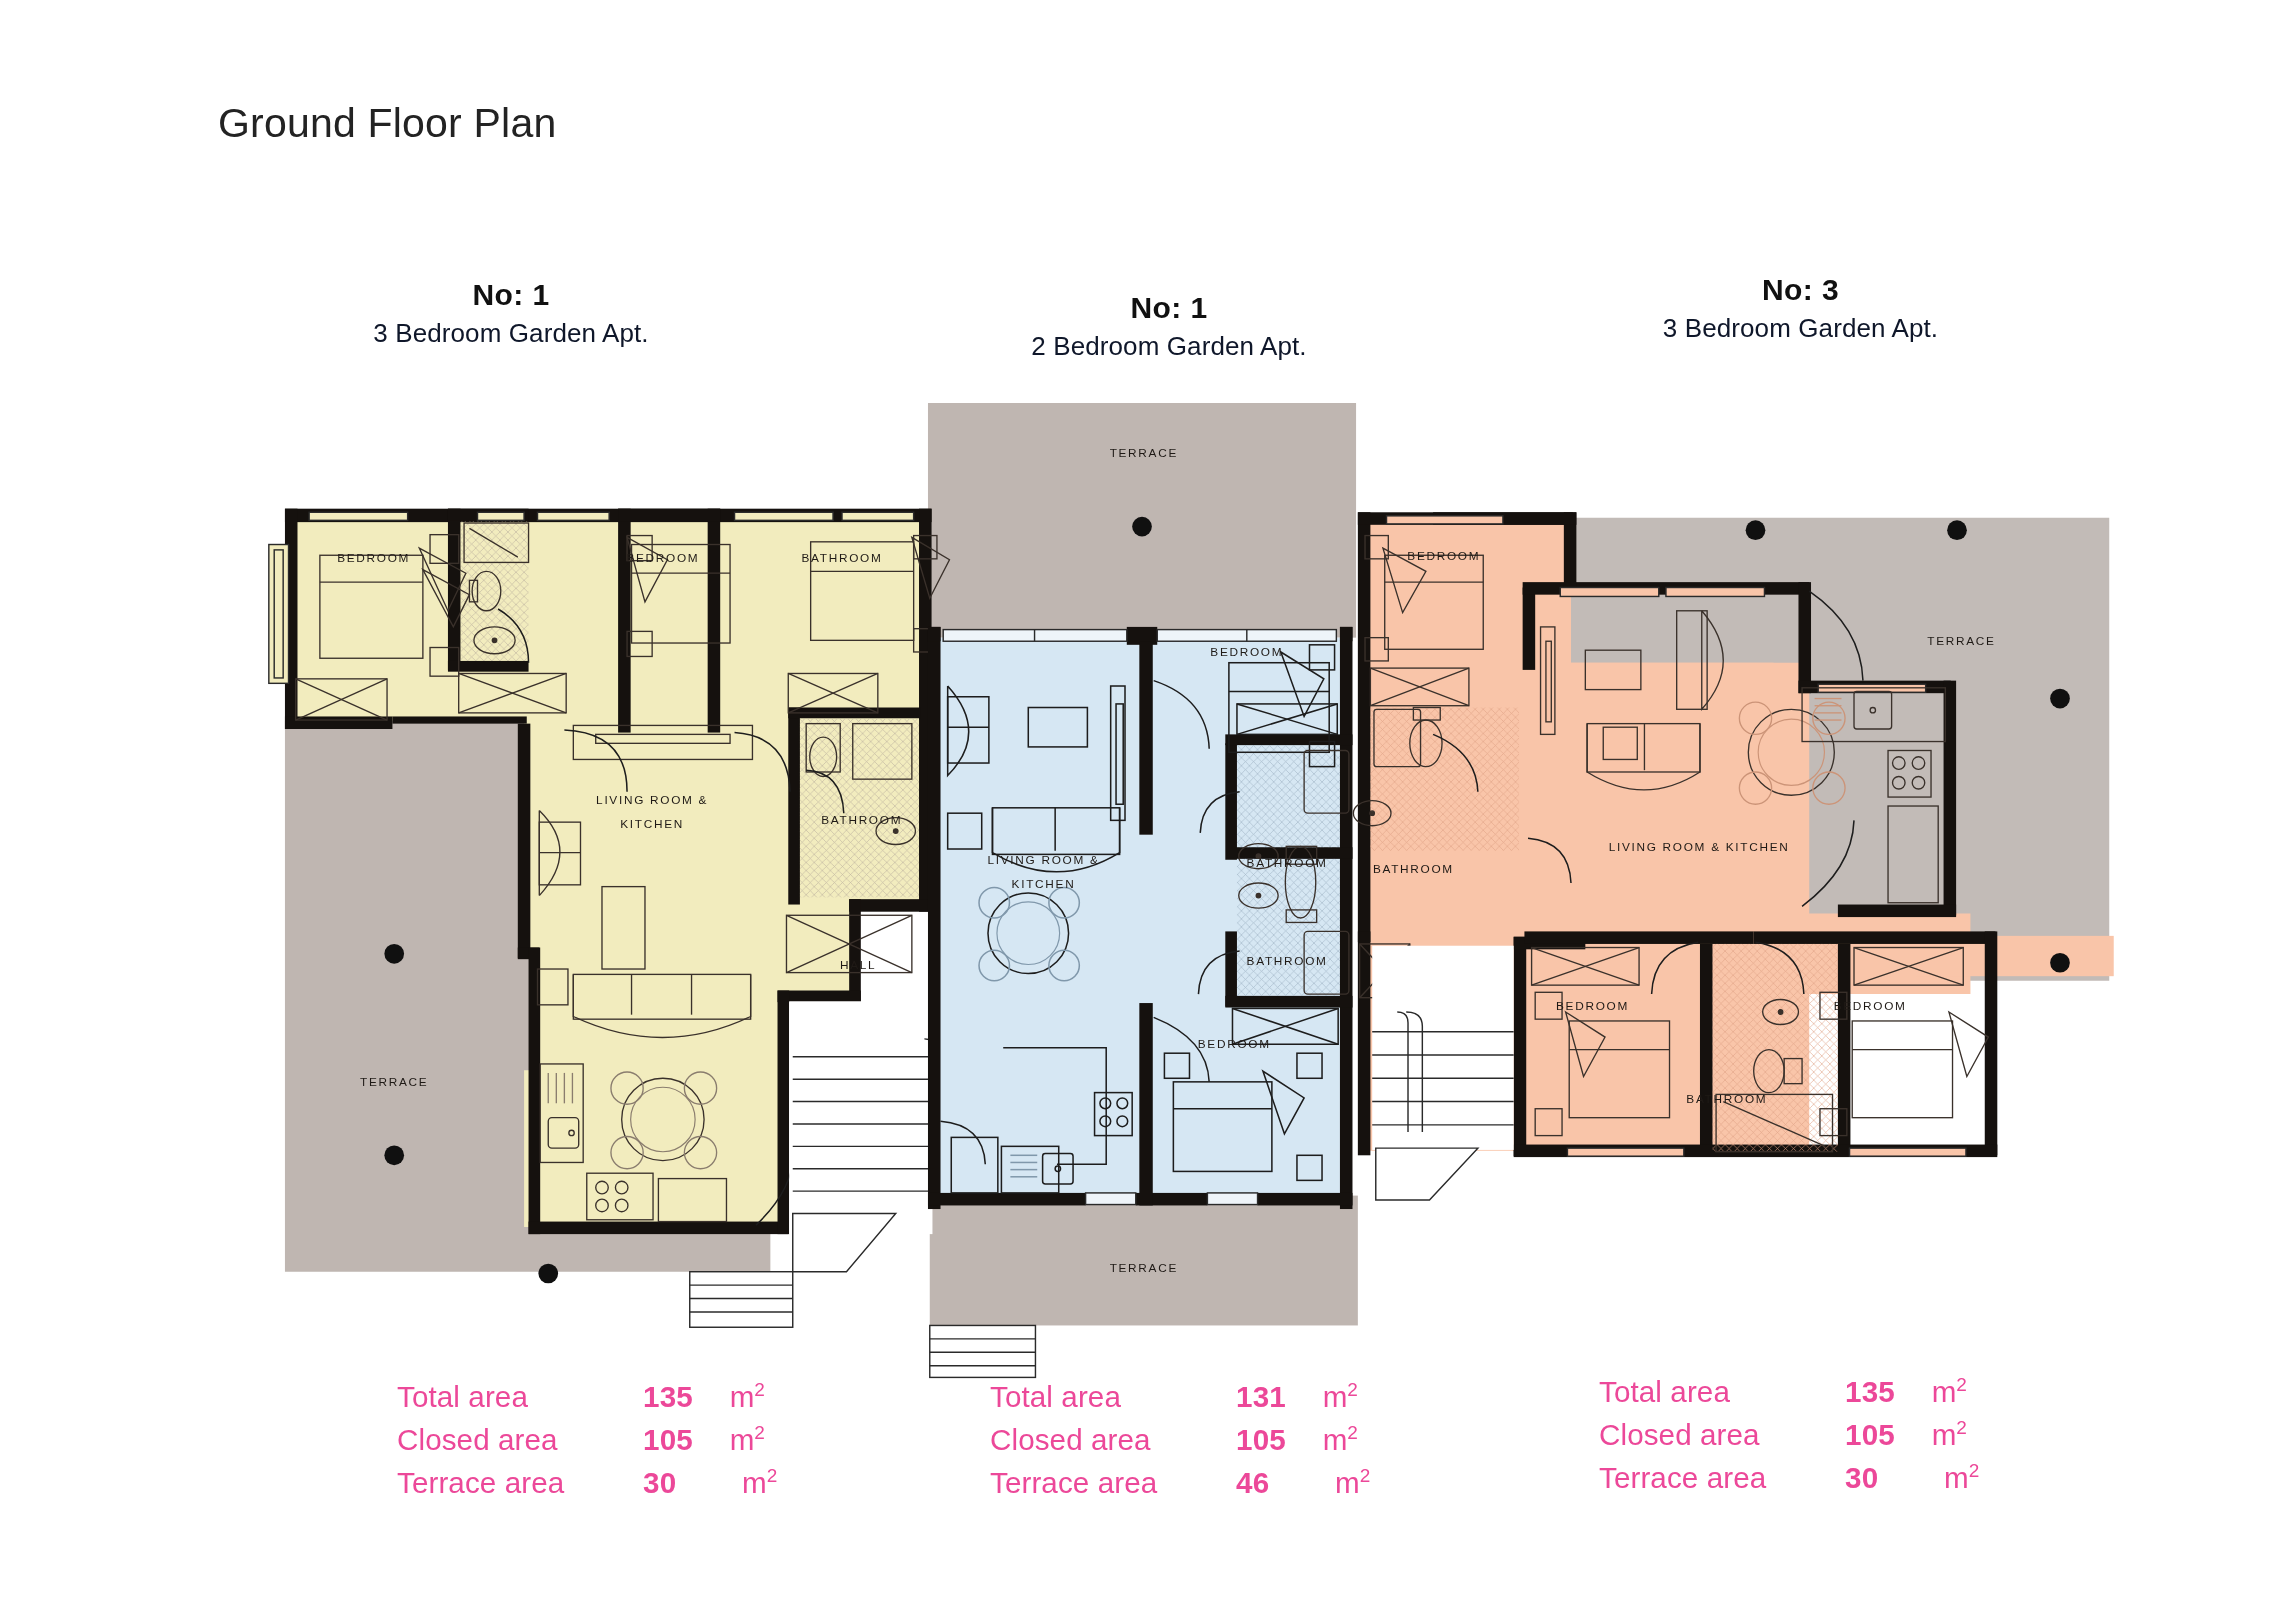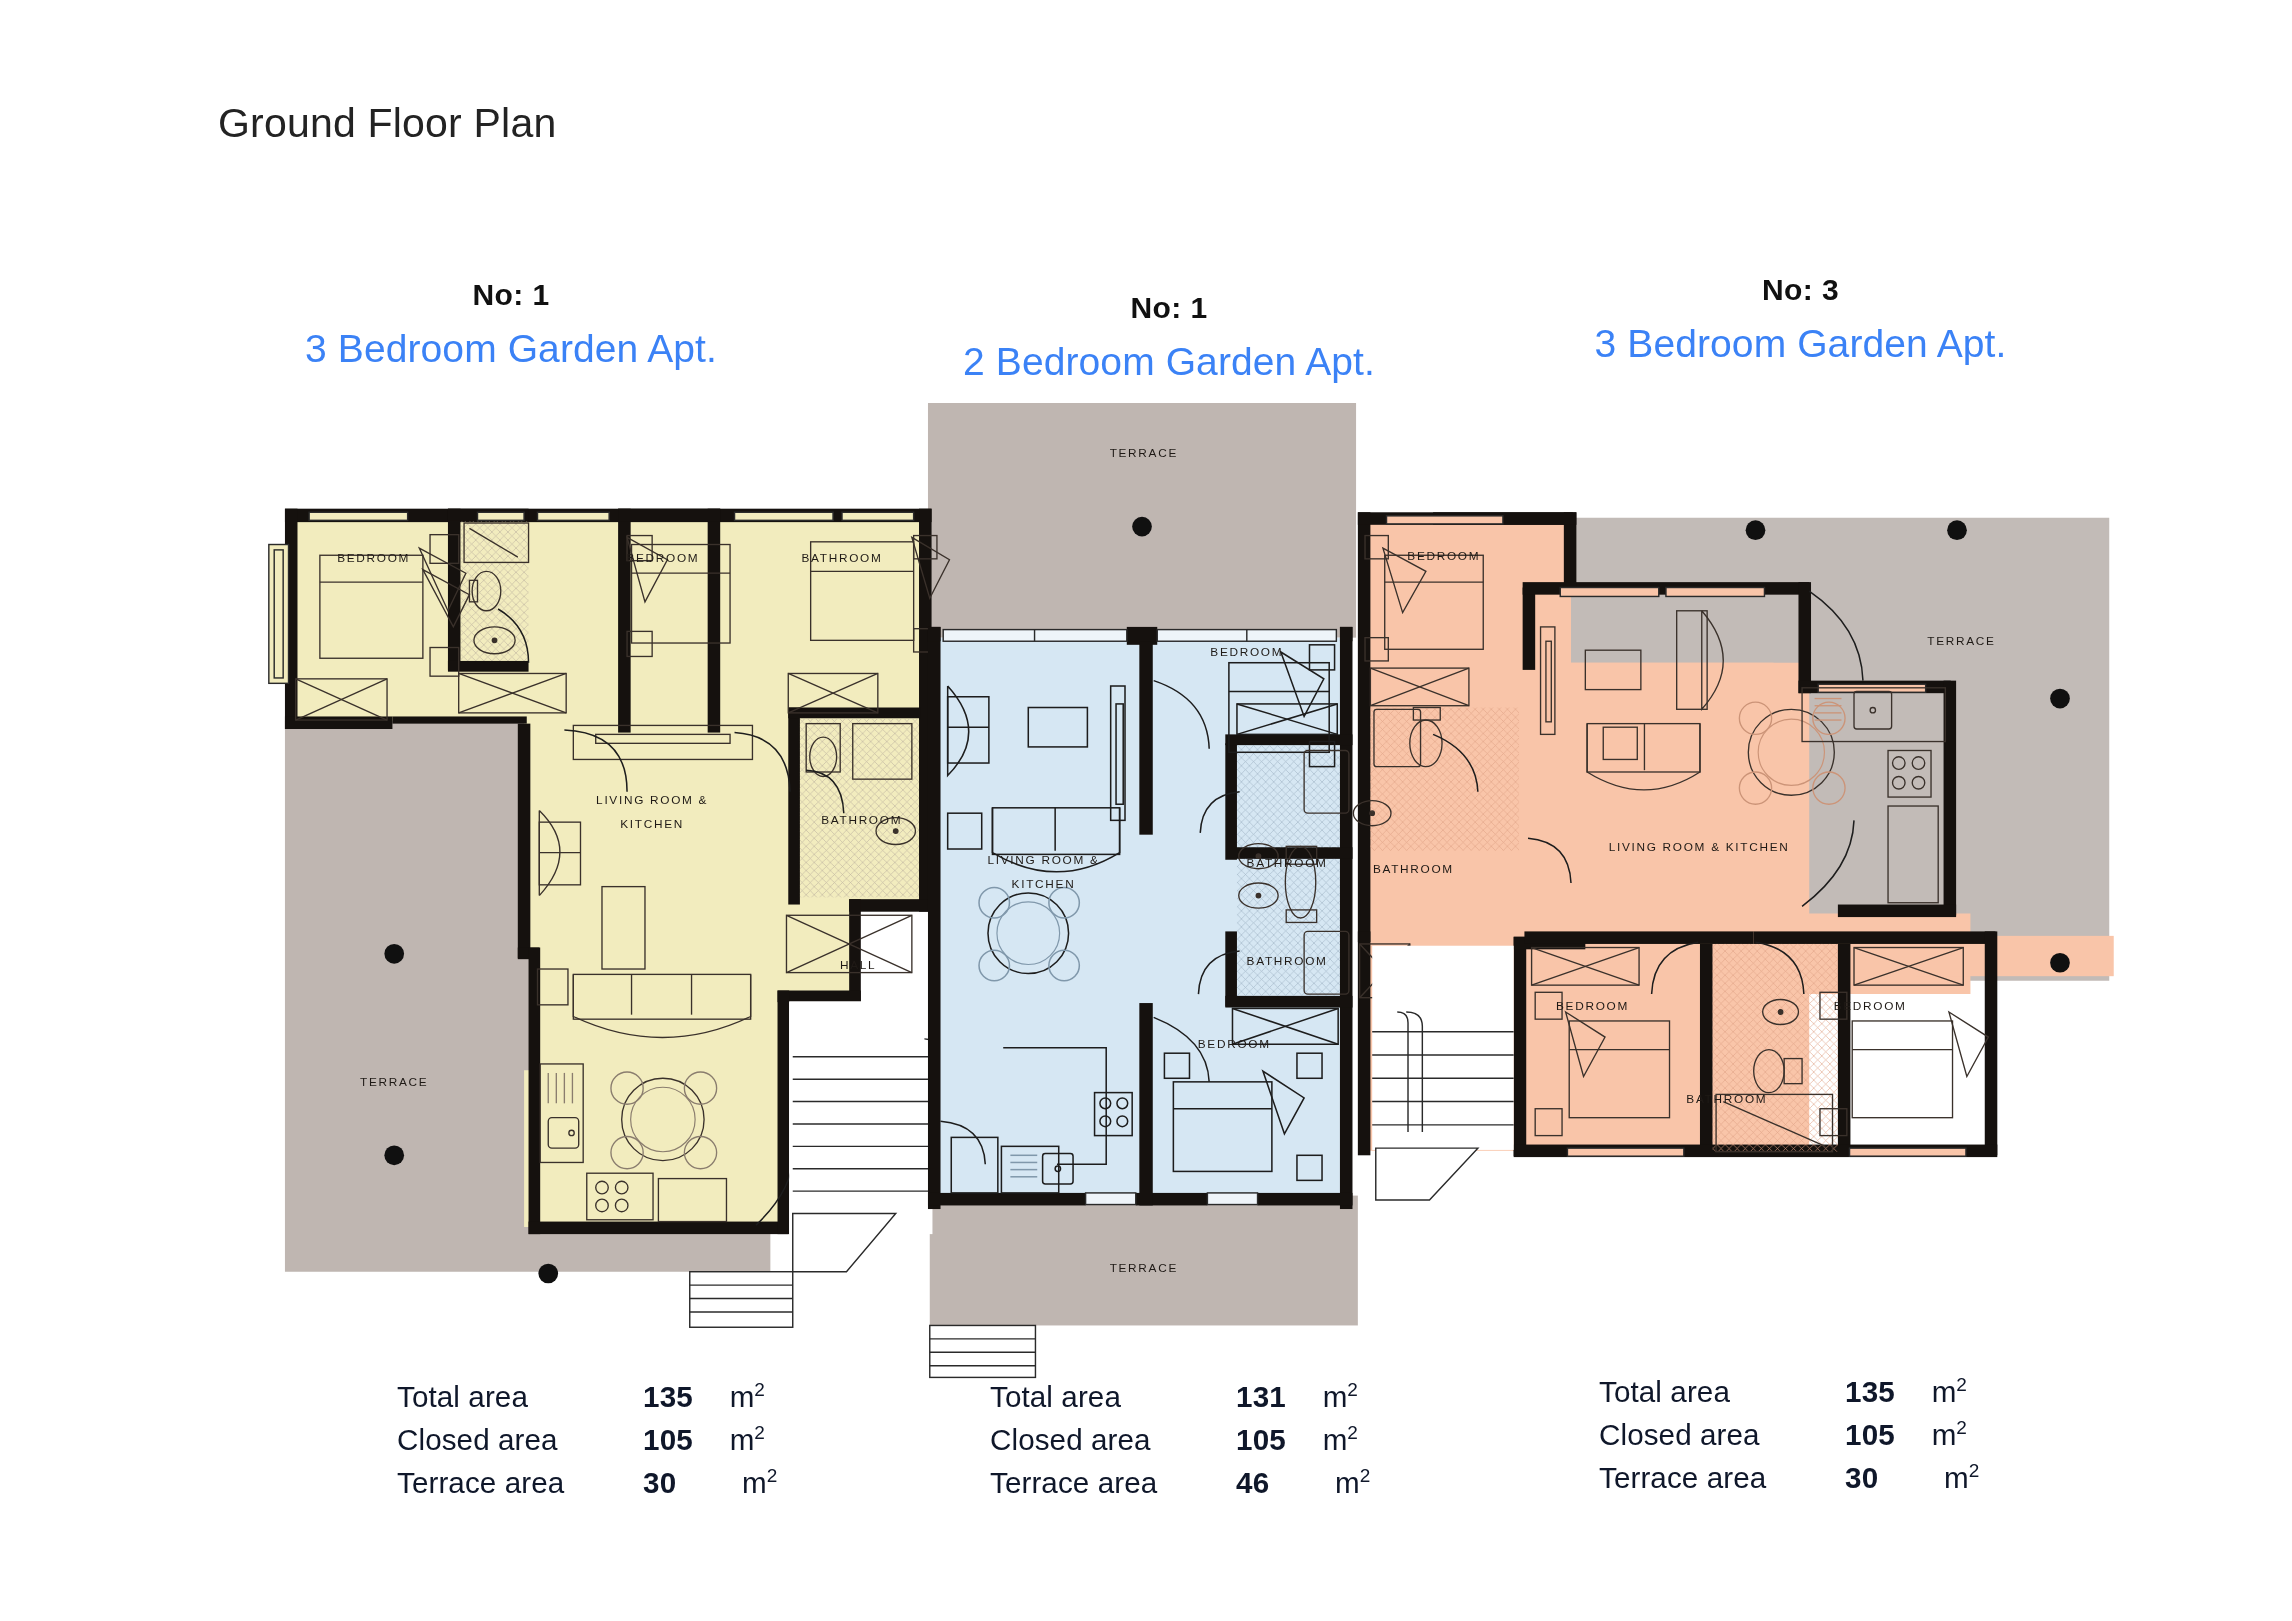--- a/index.html
+++ b/index.html
@@ -12,28 +12,28 @@
   }
   .sheet{position:absolute;inset:0;background:#fff;padding-left:17px;}
 
   
   #title-block{position:absolute;left:218px;top:103px;}
   #plan-subtitle{font-size:41px;font-weight:400;letter-spacing:0.2px;color:#232323;line-height:1;}
   #plan-title{font-size:66px;font-weight:700;letter-spacing:0.9px;color:#111;margin-top:19.7px;line-height:1;}
 
   .apt-header{position:absolute;text-align:center;}
   .apt-no{font-size:30px;font-weight:700;color:#111;letter-spacing:0.4px;line-height:1.1;}
-  .apt-desc{font-size:39px;font-weight:400;color:#3b82f6;letter-spacing:0.1px;margin-top:17px;line-height:1.1;}
+  .apt-desc{font-size:26px;font-weight:400;color:#0f172a;letter-spacing:0.1px;margin-top:8px;line-height:1.1;}
 
   #apt1-header{left:269px;top:278px;width:484px;}
   #apt2-header{left:936px;top:291px;width:466px;}
   #apt3-header{left:1563px;top:273px;width:475px;}
 
   
-  .area-table{position:absolute;font-size:29.6px;color:#0f172a;}
+  .area-table{position:absolute;font-size:29.6px;color:#ec4899;}
   .area-row{display:flex;align-items:baseline;height:43px;}
   .area-label{width:246px;font-weight:400;letter-spacing:0.1px;}
   .area-value{font-weight:700;letter-spacing:0.2px;text-align:left;width:76px;}
   .area-unit{font-weight:400;margin-left:10.7px;}
   .area-unit sup{font-size:19px;}
   #apt1-areas{left:397px;top:1379px;}
   #apt2-areas{left:990px;top:1379px;}
   #apt3-areas{left:1599px;top:1374px;}
 
   

